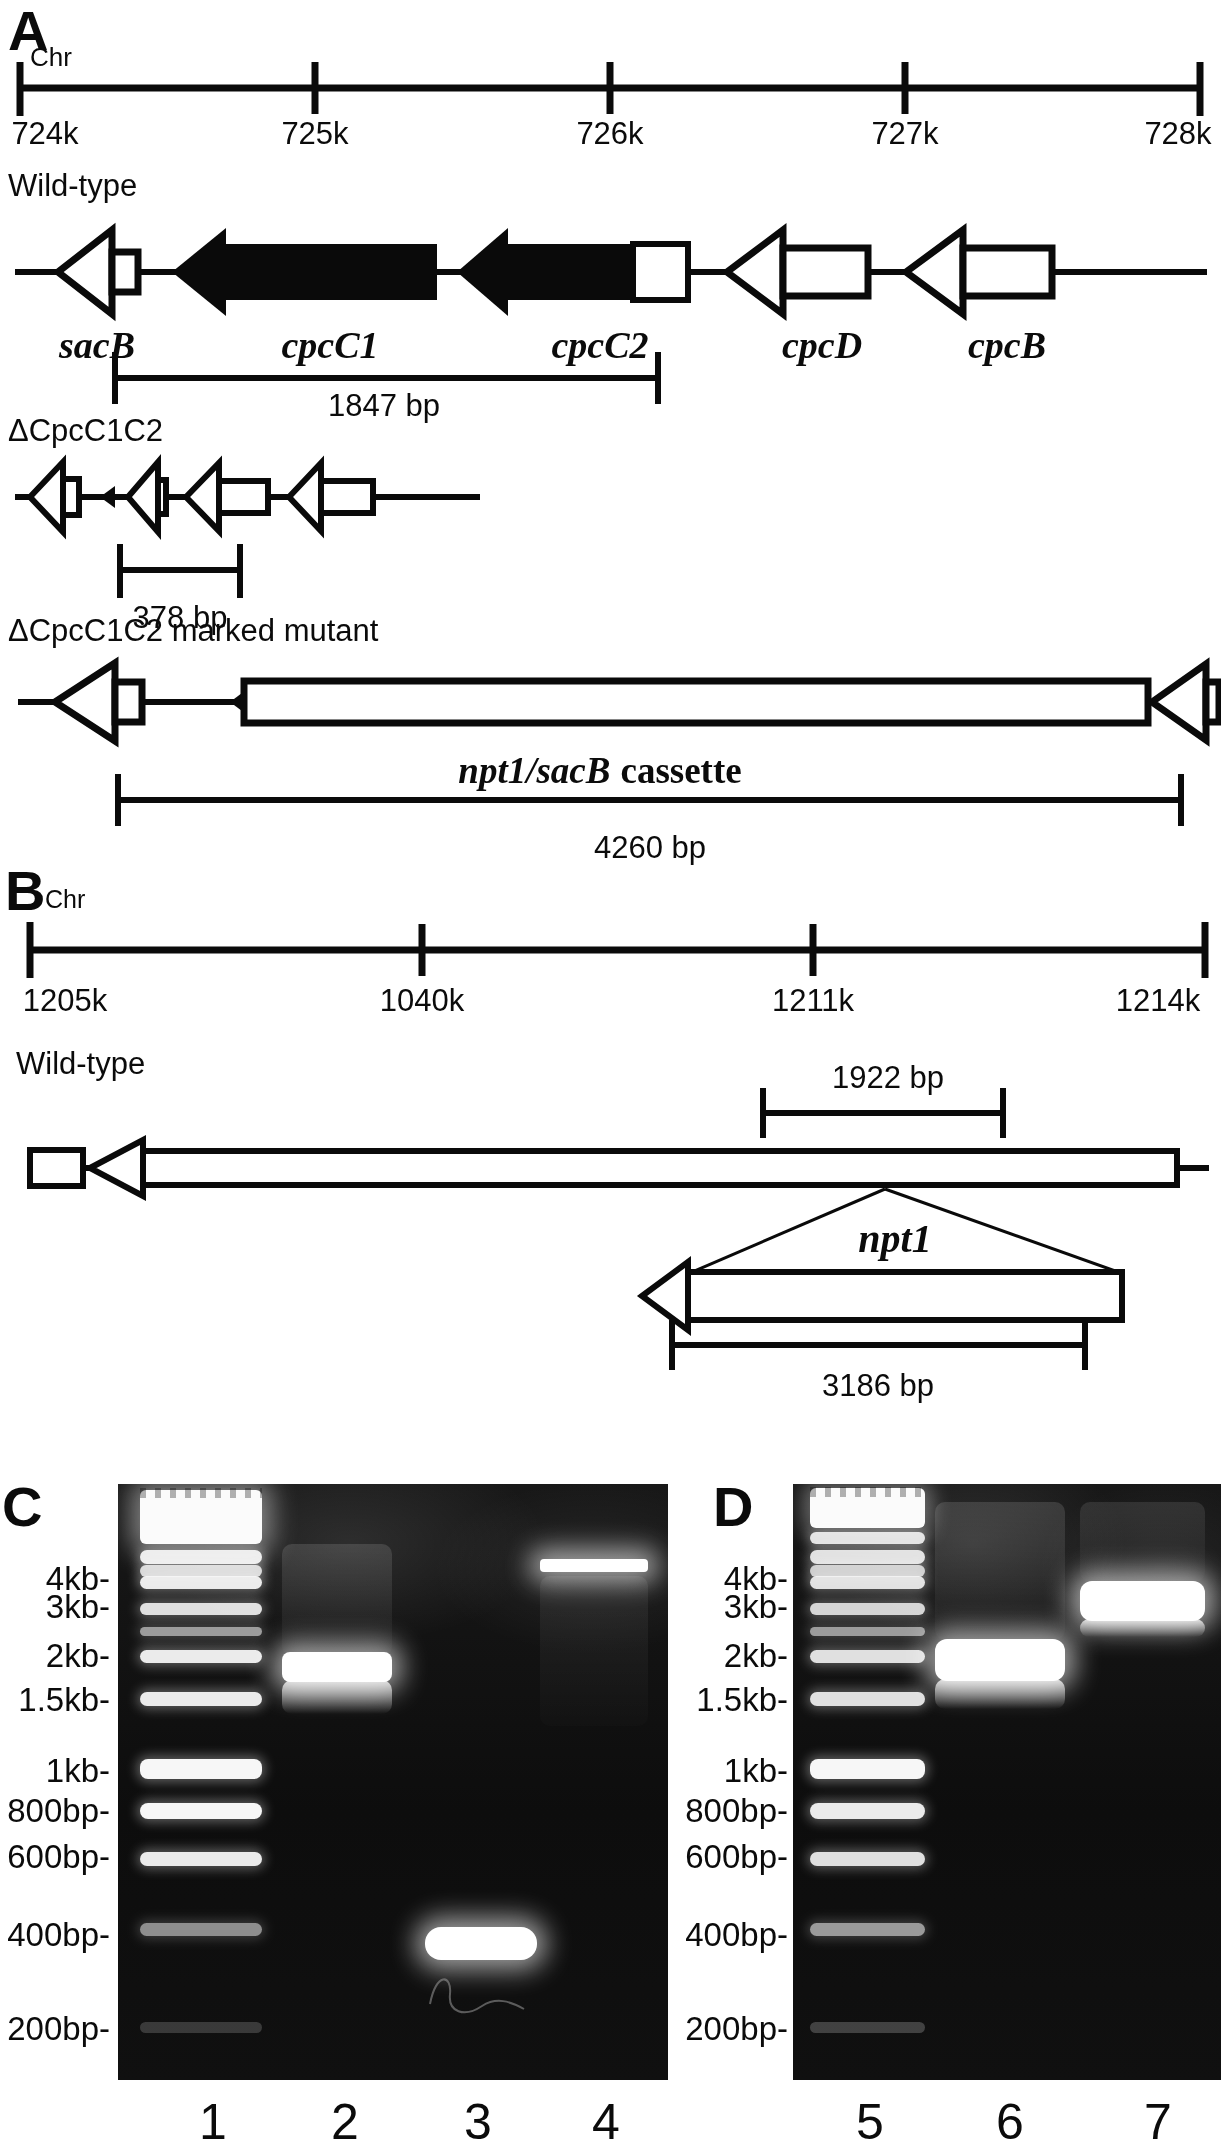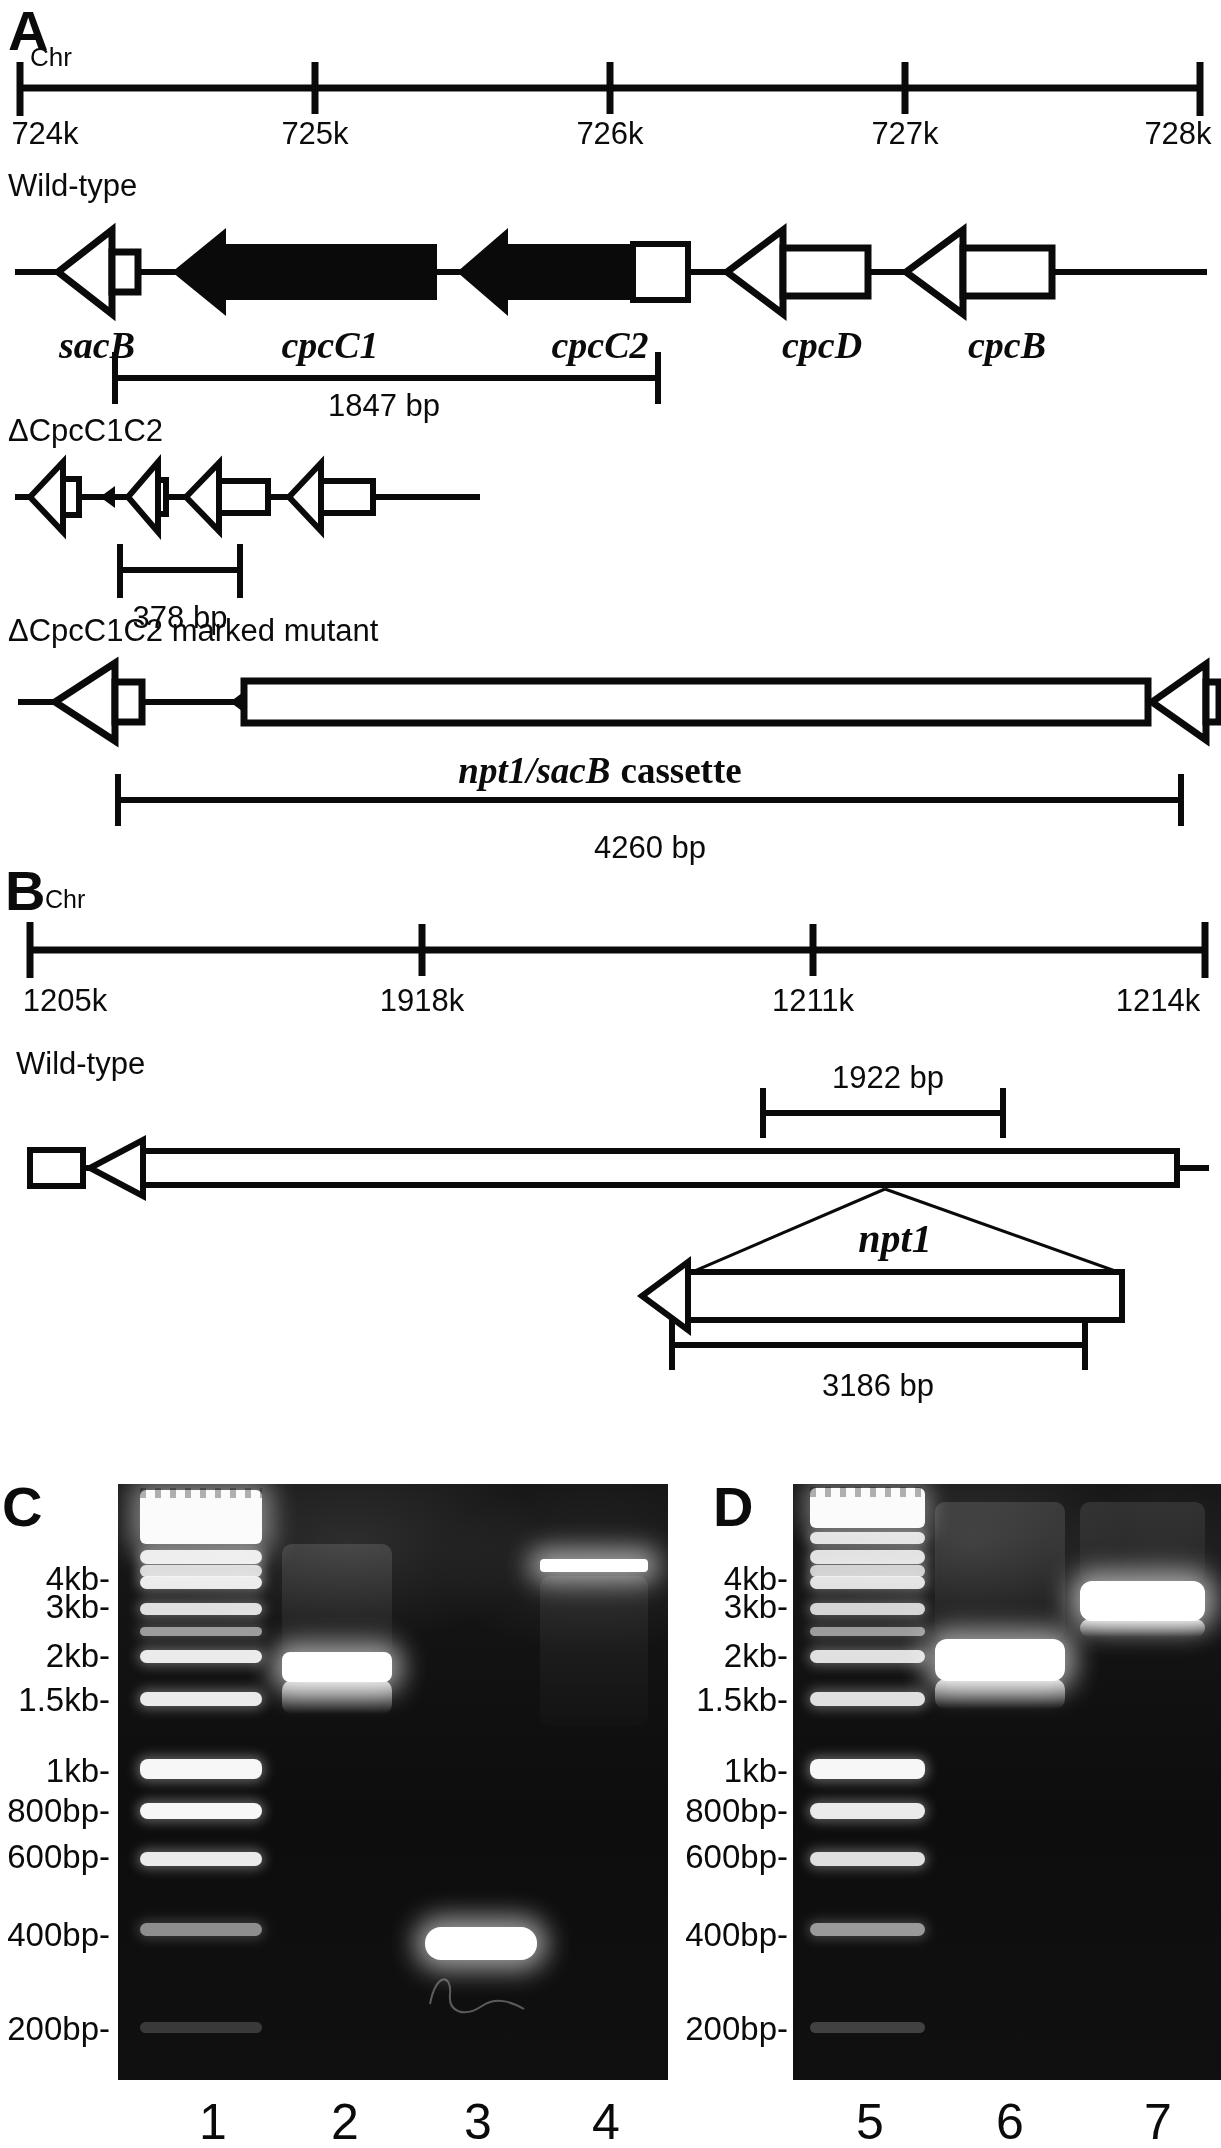--- a/index.html
+++ b/index.html
@@ -186,21 +186,21 @@
   <div class="t lab31" style="left:8px;top:615px;">ΔCpcC1C2 marked mutant</div>
 
   <div class="t serif-bold ctr" style="left:350px;top:708px;width:500px;margin-top:44px;">
     <span style="font-style:italic;">npt1/sacB</span><span style="margin-left:10px;">cassette</span>
   </div>
   <div class="t lab31 ctr" style="left:550px;top:832px;width:200px;">4260 bp</div>
 
   <div class="t panel-label" style="left:5px;top:862px;">B</div>
   <div class="t" style="left:45px;top:886px;font-size:25px;">Chr</div>
   <div class="t lab31 ctr" style="left:5px;top:985px;width:120px;">1205k</div>
-  <div class="t lab31 ctr" style="left:362px;top:985px;width:120px;">1918k</div>
+  <div class="t lab31 ctr" style="left:362px;top:985px;width:120px;">1040k</div>
   <div class="t lab31 ctr" style="left:753px;top:985px;width:120px;">1211k</div>
   <div class="t lab31 ctr" style="left:1098px;top:985px;width:120px;">1214k</div>
 
   <div class="t lab31" style="left:16px;top:1048px;">Wild-type</div>
   <div class="t lab31 ctr" style="left:788px;top:1062px;width:200px;">1922 bp</div>
   <div class="t npt1-label ctr" style="left:795px;top:1218px;width:200px;">npt1</div>
   <div class="t lab31 ctr" style="left:778px;top:1370px;width:200px;">3186 bp</div>
 
   <div class="t panel-label" style="left:2px;top:1478px;">C</div>
 

